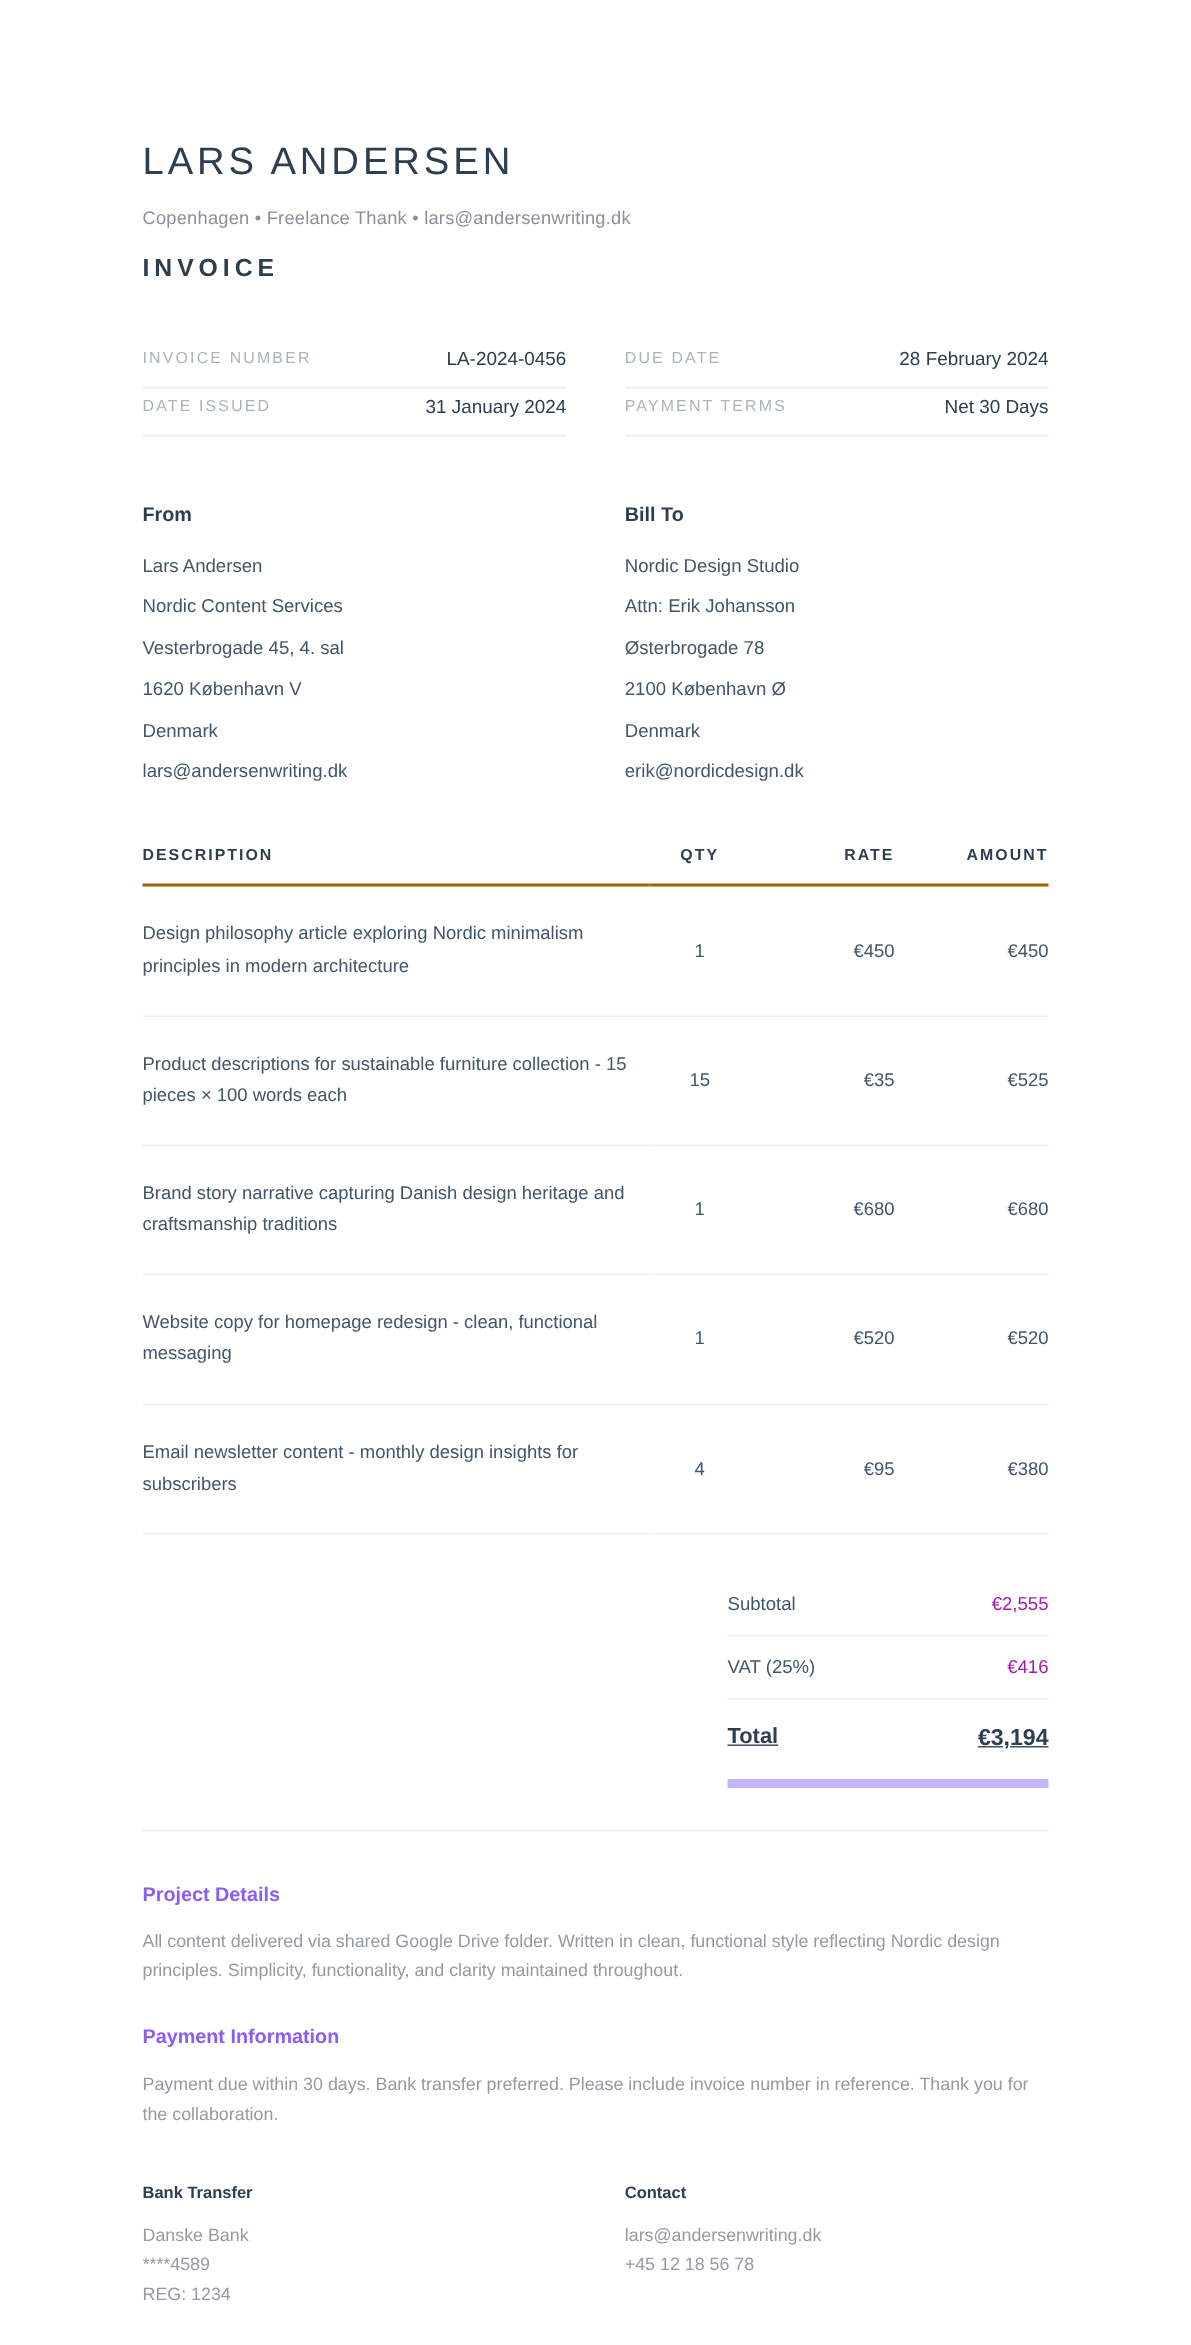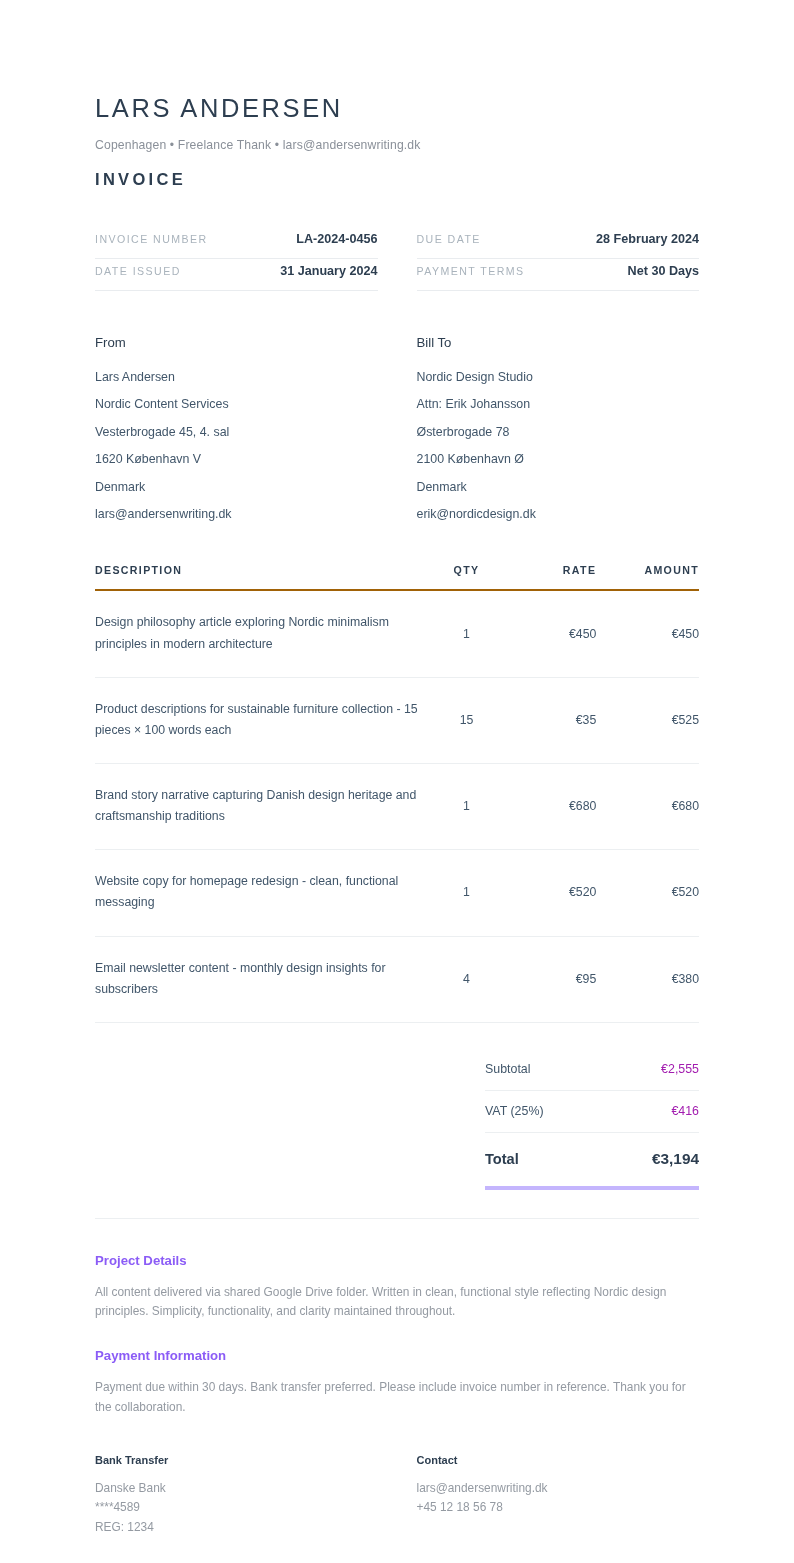--- a/index.html
+++ b/index.html
@@ -67,37 +67,37 @@
   .meta-label {
     font-size: 10.6px;
     letter-spacing: 1.45px;
     color: #a9b3bc;
     text-transform: uppercase;
     white-space: nowrap;
   }
 
   .meta-value {
     font-size: 12.6px;
-    font-weight: 700;
+    font-weight: 400;
     color: #2d3e50;
     text-align: right;
     white-space: nowrap;
   }
 
   
   .parties {
     margin-top: 44px;
     display: grid;
     grid-template-columns: 1fr 1fr;
     column-gap: 39px;
   }
 
   .party-title {
     font-size: 13.2px;
-    font-weight: 400;
+    font-weight: 700;
     color: #2d3e50;
     margin-bottom: 21px;
   }
 
   .party-line {
     font-size: 12.4px;
     color: #41566a;
     line-height: 1;
     margin-bottom: 15px;
   }
@@ -150,38 +150,39 @@
     justify-content: flex-end;
     margin-top: 26px;
   }
 
   .totals {
     width: 214px;
   }
 
   .totals-row {
     display: flex;
-    align-items: center;
+    align-items: flex-start;
     justify-content: space-between;
     padding: 13px 0 14px 0;
     border-bottom: 1px solid #eceff1;
   }
 
   .totals-row .t-label {
     font-size: 12.4px;
     color: #41566a;
   }
   .totals-row .t-value {
     font-size: 12.4px;
     color: #a21caf;
   }
 
   .totals-row.grand {
     padding: 17px 0 18px 0;
-    border-bottom: 4px solid #c4b5fd;
+    border-bottom: 6px solid #c4b5fd;
+    text-decoration: underline;
   }
   .totals-row.grand .t-label {
     font-size: 14.6px;
     font-weight: 700;
     color: #2d3e50;
   }
   .totals-row.grand .t-value {
     font-size: 15.4px;
     font-weight: 700;
     color: #2d3e50;

